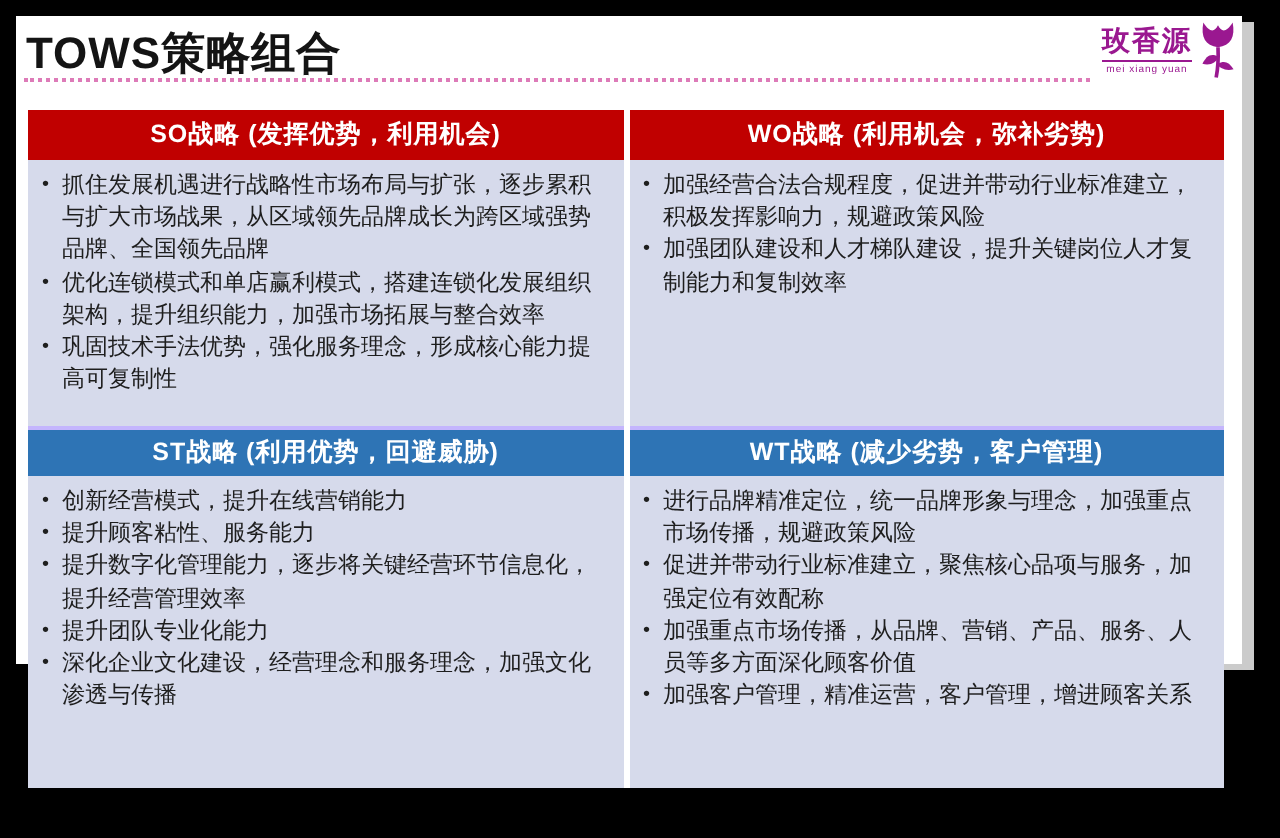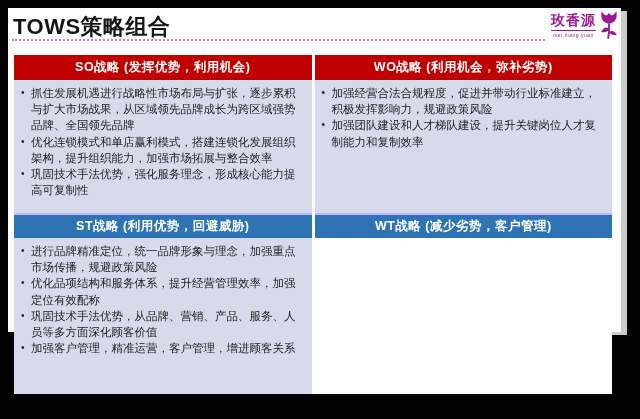--- a/index.html
+++ b/index.html
@@ -92,21 +92,30 @@
           <li>加强经营合法合规程度，促进并带动行业标准建立，积极发挥影响力，规避政策风险</li>
           <li>加强团队建设和人才梯队建设，提升关键岗位人才复制能力和复制效率</li>
         </ul>
     </div>
 
     <div class="hdr blue">ST战略 (利用优势，回避威胁)</div>
     <div class="hdr blue">WT战略 (减少劣势，客户管理)</div>
 
     <div class="cell">
       <ul>
+          <li>创新经营模式，提升在线营销能力</li>
+          <li>提升顾客粘性、服务能力</li>
+          <li>提升数字化管理能力，逐步将关键经营环节信息化，提升经营管理效率</li>
+          <li>提升团队专业化能力</li>
+          <li>深化企业文化建设，经营理念和服务理念，加强文化渗透与传播</li>
+        </ul>
+    </div>
+    <div class="cell">
+      <ul>
           <li>进行品牌精准定位，统一品牌形象与理念，加强重点市场传播，规避政策风险</li>
-          <li>优化品项结构和服务体系，提升经营管理效率，加强定位有效配称</li>
-          <li>巩固技术手法优势，从品牌、营销、产品、服务、人员等多方面深化顾客价值</li>
+          <li>促进并带动行业标准建立，聚焦核心品项与服务，加强定位有效配称</li>
+          <li>加强重点市场传播，从品牌、营销、产品、服务、人员等多方面深化顾客价值</li>
           <li>加强客户管理，精准运营，客户管理，增进顾客关系</li>
         </ul>
     </div>
   </div>
 
 </div>
 
 </body></html>

